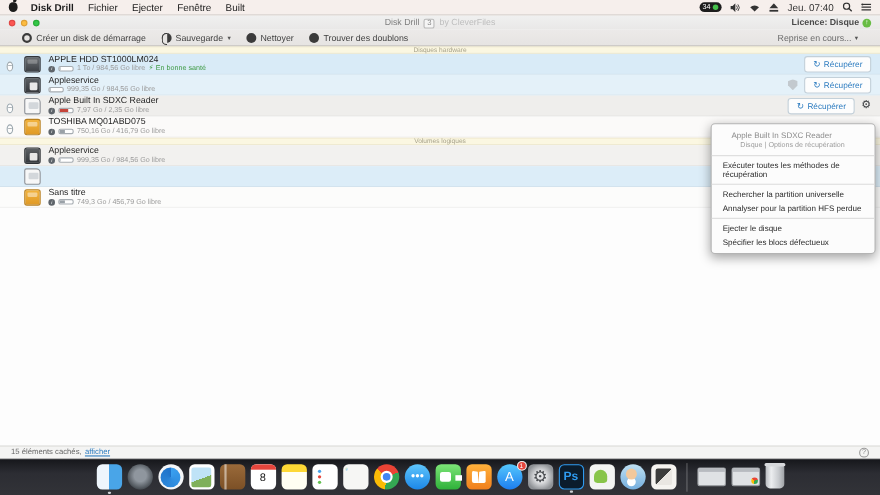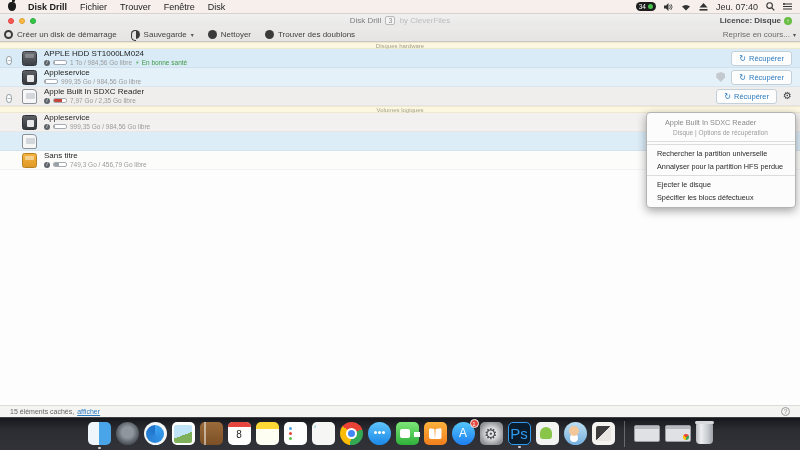--- a/index.html
+++ b/index.html
@@ -24,21 +24,21 @@
   .tl { width:6px; height:6px; border-radius:50%; margin-right:5px; }
   .tl.r{ background:#fc5753; border:0.5px solid #df4744;}
   .tl.y{ background:#fdbc40; border:0.5px solid #de9f34;}
   .tl.g{ background:#33c748; border:0.5px solid #27aa35;}
   .wtitle { position:absolute; left:0; right:0; text-align:center; font-size:8px; color:#7e7e7e; pointer-events:none;}
   .wtitle .ver { display:inline-block; border:1px solid #b9b9b9; border-radius:2px; padding:0 2px; font-size:7px; margin:0 2px; color:#8a8a8a; background:#f5f5f5;}
   .wtitle .by { color:#bdbdbd; }
   .license { margin-left:auto; display:flex; align-items:center; gap:3px; font-size:8px; font-weight:bold; color:#4a4a4a; z-index:2;}
   .lic-ico { width:8px; height:8px; border-radius:50%; background:#69bd45; color:#fff; font-size:6px; line-height:8px; text-align:center;}
   .toolbar { position:absolute; top:27px; left:0; right:0; height:15px; background:linear-gradient(#eceae9,#e6e4e2);
-    border-bottom:1px solid #c9c6c3; display:flex; align-items:center; padding:0 4px; gap:14px; font-size:8px; color:#3f3f3f; z-index:30;}
+    border-bottom:1px solid #c9c6c3; display:flex; align-items:center; padding:0 20px; gap:14px; font-size:8px; color:#3f3f3f; z-index:30;}
   .tb-btn { display:flex; align-items:center; gap:4px; cursor:default;}
   .ticon { width:9px; height:9px; border-radius:50%; background:#3b3b3b; position:relative; flex:0 0 auto;}
   .ticon.ring { background:#e6e4e2; border:2px solid #3b3b3b;}
   .ticon.half::after { content:""; position:absolute; left:0; top:0; width:4.5px; height:9px; background:#e6e4e2; border-radius:4.5px 0 0 4.5px; border:1px solid #3b3b3b; border-right:none;}
   .caret { font-size:6px; color:#555; }
   .tb-right { margin-left:auto; display:flex; align-items:center; gap:3px; color:#6c6c6c;text-align:center;}
 
   
   .list { position:absolute; top:42px; left:0; right:0; bottom:45px; background:#fdfdfd; }
   .sec { height:7px; background:#fbf7e1; border-top:1px solid #eee8d0; border-bottom:1px solid #eee8d0;
@@ -125,21 +125,21 @@
   .dk-ibooks { background:linear-gradient(#ffb13b,#f07f1d);}
   .dk-ibooks::after{ content:""; position:absolute; left:5px; top:6px; width:13px; height:11px; background:#fff;
     border-radius:2px; clip-path:polygon(0 0,45% 8%,50% 100%,55% 8%,100% 0,100% 100%,0 100%);}
   .dk-appstore { border-radius:50%; background:linear-gradient(#54c7fc,#1d7ef0); color:#fff; text-align:center;}
   .as-letter { font-size:12px; line-height:23px; color:#fff;}
   .badge { position:absolute; top:-3px; right:-4px; min-width:9px; height:9px; border-radius:5px; background:#e5453c;
     color:#fff; font-size:6px; line-height:9px; text-align:center; padding:0 1px; border:1px solid #f3f3f3;}
   .dk-prefs { background:radial-gradient(#e3e4e6 30%,#8f9296 75%); color:#4b4e52; text-align:center;}
   .prefs-g { font-size:15px; line-height:23px;}
   .dk-photoshop { background:#0b1c2c; border:1px solid #2f9bf0; color:#2f9bf0; text-align:center;}
-  .ps-t { font-size:15px; line-height:21px; font-weight:normal;}
+  .ps-t { font-size:11px; line-height:21px; font-weight:bold;}
   .dk-android { background:#f3f4f2;}
   .dk-android::after{ content:""; position:absolute; left:5.5px; top:5px; width:12px; height:12px; border-radius:50% 50% 3px 3px; background:#88c549;}
   .dk-avatar { border-radius:50%; background:linear-gradient(#bfe0f2,#74aede);}
   .dk-avatar::after{ content:""; position:absolute; left:6.5px; top:4px; width:10px; height:10px; border-radius:50%; background:#f2c89b; box-shadow:0 7px 0 -1px #fff;}
   .dk-grab { background:#f5f3f0;}
   .dk-grab::after{ content:""; position:absolute; inset:4px; background:linear-gradient(135deg,#3c3c3c 48%,#e9e6e2 48%); border-radius:2px;}
   .dk-divider { width:1px; height:26px; background:rgba(255,255,255,.28); margin:0 4px; border-radius:0;}
   .dk-win { width:26px; height:17px; border-radius:2px; background:#dfe1e4; border:1px solid #9a9da1; align-self:center;}
   .dk-win::before{ content:""; position:absolute; top:0; left:0; right:0; height:3px; background:#b7babf;}
   .dk-win.w2::after{ content:""; position:absolute; right:1px; bottom:1px; width:6px; height:6px; border-radius:50%;
@@ -149,23 +149,23 @@
 </style>
 </head>
 <body>
 
 <div id="screen">
 
   <div class="menubar">
     <span class="apple"></span>
     <span class="mb-item bold">Disk Drill</span>
     <span class="mb-item">Fichier</span>
-    <span class="mb-item">Trouver</span>
+    <span class="mb-item">Ejecter</span>
     <span class="mb-item">Fenêtre</span>
-    <span class="mb-item">Disk</span>
+    <span class="mb-item">Built</span>
     <span class="mb-right">
       <span class="batt">
           <span>34</span>
           <span class="batt-chg"></span>
         </span>
       <span class="mb-ico">
           <svg width="9" height="8" viewBox="0 0 9 8">
             <path d="M0 2.5h2L4.5 0v8L2 5.5H0z" fill="#333"></path>
             <path d="M5.5 2a3 3 0 0 1 0 4M6.8 1a4.5 4.5 0 0 1 0 6" stroke="#333" stroke-width=".8" fill="none"></path>
           </svg>
@@ -300,20 +300,34 @@
       </div>
       <div class="rctrl">
         <button class="btn-recover">
           <span class="ricn">↻</span>
           <span>Récupérer</span>
         </button>
         <span class="gear">⚙</span>
       </div>
     </div>
 
+    <div class="row bg-w1">
+      <span class="tglcol"><span class="toggle">−</span></span>
+      <span class="dicon ic-usb"></span>
+      <div class="rtext">
+        <div class="rname">TOSHIBA MQ01ABD075</div>
+        <div class="rsub">
+          <span class="info-i">i</span>
+          <span class="cap">
+              <span class="fill" style="width:45%"></span>
+            </span>
+          <span>750,16 Go / 416,79 Go libre</span>
+        </div>
+      </div>
+    </div>
 
     <div class="sec">Volumes logiques</div>
 
     <div class="row bg-g2">
       <span class="tglcol"></span>
       <span class="dicon ic-vol"></span>
       <div class="rtext">
         <div class="rname">Appleservice</div>
         <div class="rsub">
           <span class="info-i">i</span>
@@ -352,20 +366,21 @@
           <span>Récupérer</span>
         </button>
       </div>
     </div>
   </div>
 
   <div class="cmenu">
     <div class="cm-head">Apple Built In SDXC Reader</div>
     <div class="cm-sub">Disque | Options de récupération</div>
     <div class="cm-sep"></div>
+    <div class="cm-item">Exécuter toutes les méthodes de récupération</div>
     <div class="cm-sep"></div>
     <div class="cm-item">Rechercher la partition universelle</div>
     <div class="cm-item">Annalyser pour la partition HFS perdue</div>
     <div class="cm-sep"></div>
     <div class="cm-item">Ejecter le disque</div>
     <div class="cm-item">Spécifier les blocs défectueux</div>
   </div>
 
   <div class="footer">
     <span>15 éléments cachés,</span>

